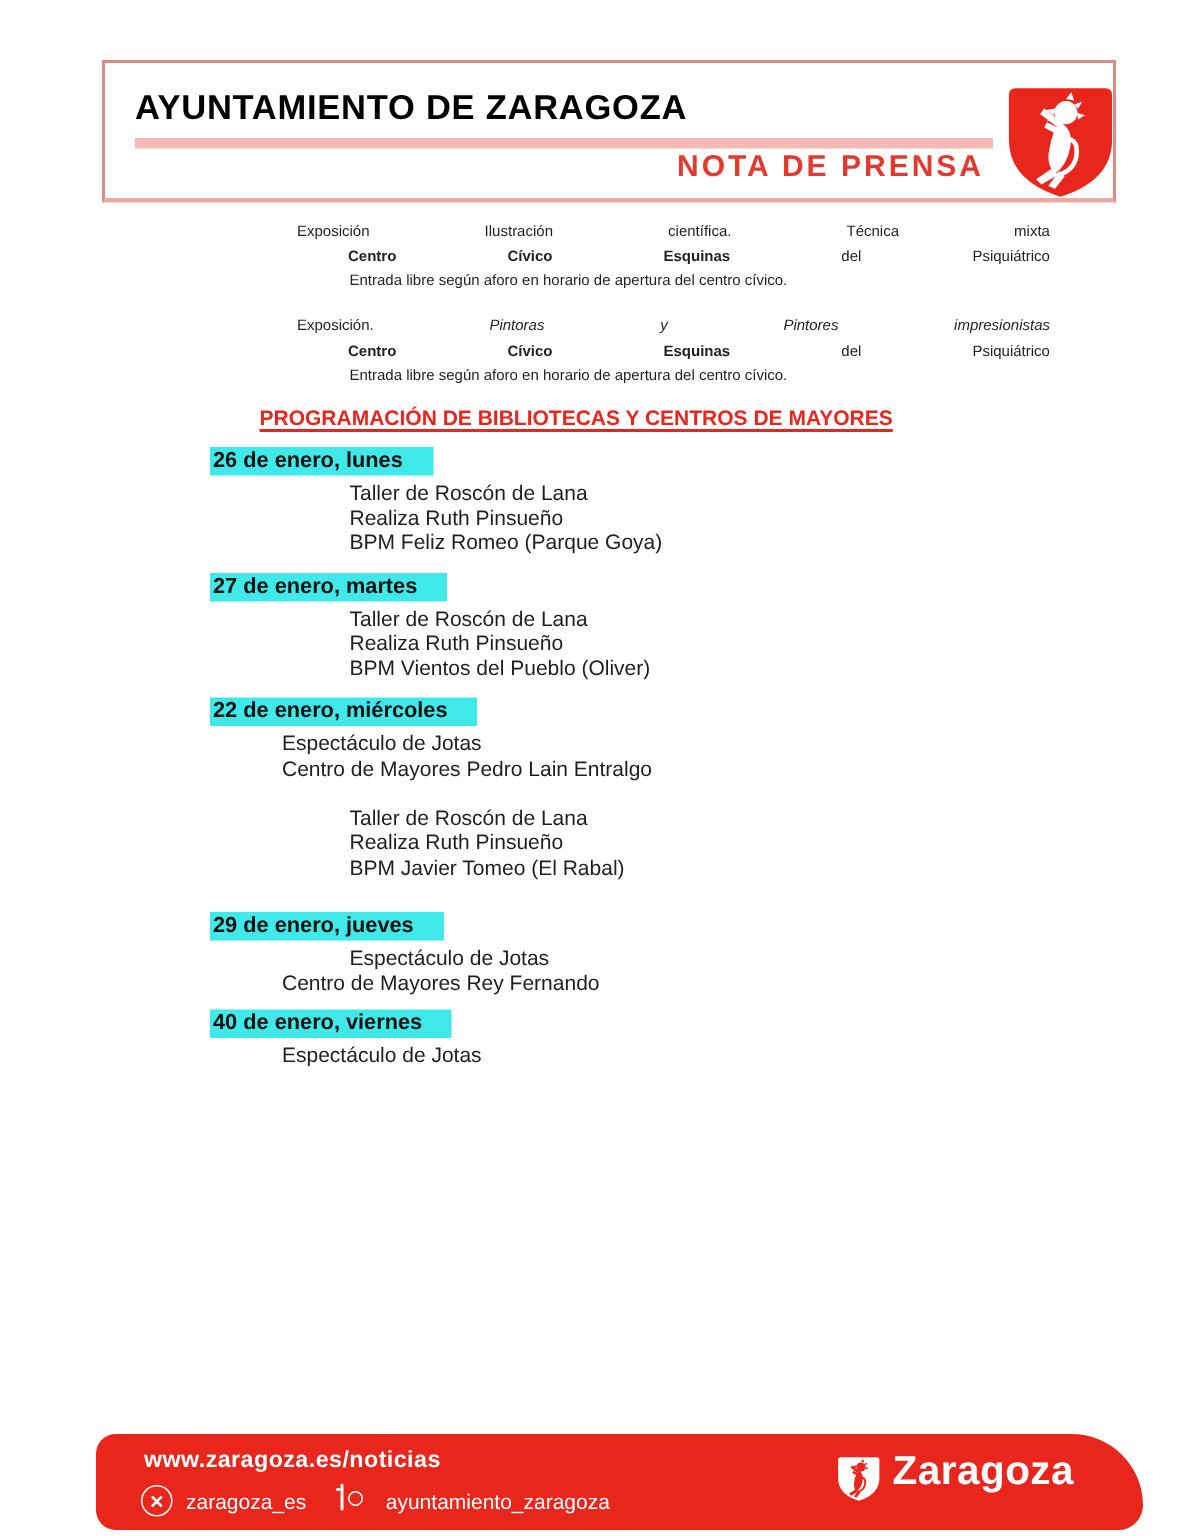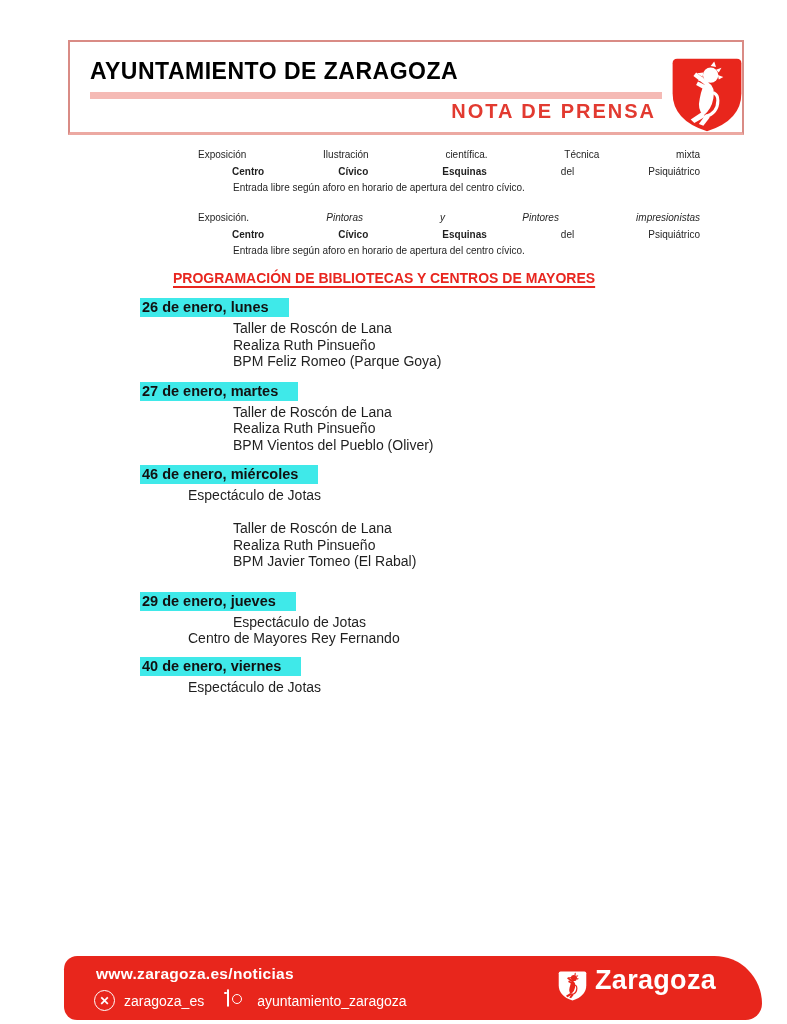--- a/index.html
+++ b/index.html
@@ -193,23 +193,24 @@
   <div class="day">
     <span class="day-date">27 de enero, martes</span>
     <div class="evs">
       <div class="ev i2">Taller de Roscón de Lana</div>
       <div class="ev i2">Realiza Ruth Pinsueño</div>
       <div class="ev i2">BPM Vientos del Pueblo (Oliver)</div>
     </div>
   </div>
 
   <div class="day">
-    <span class="day-date">46 de enero, miércoles</span>
+    <span class="day-date">22 de enero, miércoles</span>
     <div class="evs">
       <div class="ev i1">Espectáculo de Jotas</div>
+      <div class="ev i1">Centro de Mayores Pedro Lain Entralgo</div>
       <div class="ev-gap"></div>
       <div class="ev i2">Taller de Roscón de Lana</div>
       <div class="ev i2">Realiza Ruth Pinsueño</div>
       <div class="ev i2">BPM Javier Tomeo (El Rabal)</div>
     </div>
   </div>
 
   <div class="day gap-lg">
     <span class="day-date">29 de enero, jueves</span>
     <div class="evs">

